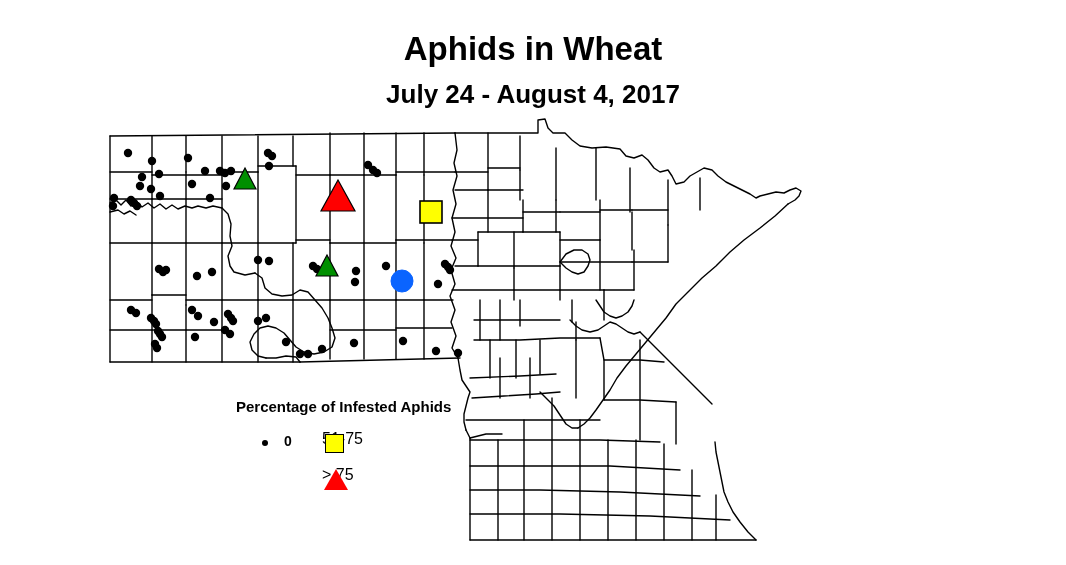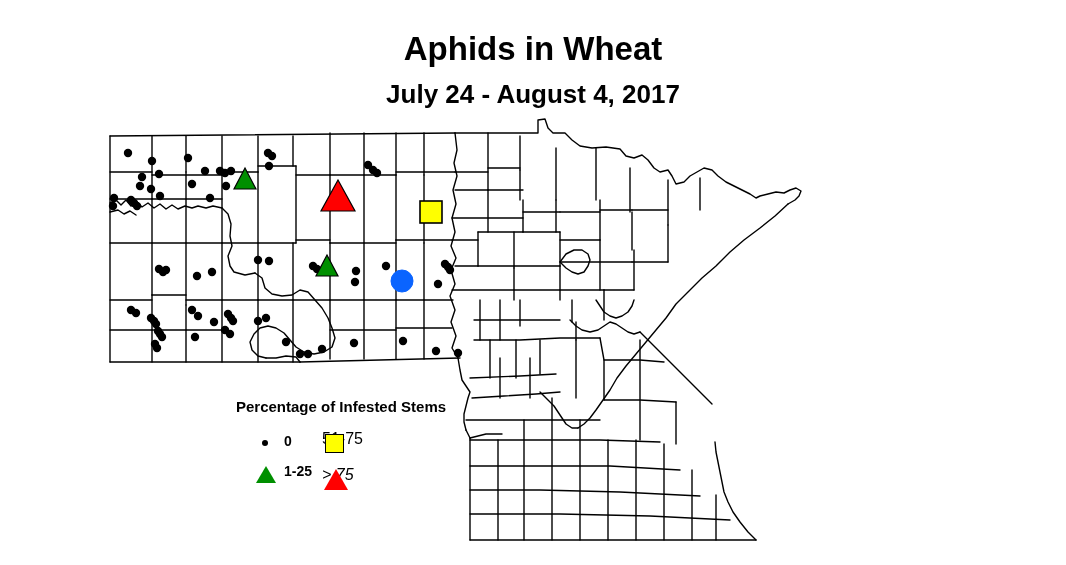--- a/index.html
+++ b/index.html
@@ -111,21 +111,21 @@
   }
   .sym-square {
     position: absolute;
     left: 3px; top: 4px;
     width: 19px; height: 19px;
     background: #ffff00;
     border: 1.5px solid #000000;
     box-sizing: border-box;
   }
   .legend-row-b1 { position: relative; height: 36px; }
-  .legend-row-b2 { position: relative; height: 36px; font-style: italic; }
+  .legend-row-b2 { position: relative; height: 36px; }
 </style>
 </head>
 <body>
 
 <div id="page">
 
   <div class="title">Aphids in Wheat</div>
   <div class="subtitle">July 24 - August 4, 2017</div>
 
   <svg id="map-svg" viewBox="0 0 1066 565">
@@ -440,34 +440,28 @@
     <g id="pts-yellow">
       <rect x="420" y="201" width="22" height="22" fill="#ffff00" stroke="#000000" stroke-width="1.6"></rect>
     </g>
 
     <g id="pts-red">
       <polygon points="338,180 355,211 321,211" fill="#ff0000" stroke="#000000" stroke-width="1.2"></polygon>
     </g>
   </svg>
 
   <div class="legend">
-    <div class="legend-title">Percentage of Infested Stems</div>
+    <div class="legend-title">Percentage of Infested Aphids</div>
 
     <div class="legend-col-a">
       <div class="legend-row">
         <span class="sym">
             <span class="sym-dot"></span>
           </span>
         <span class="lbl">0</span>
-      </div>
-      <div class="legend-row">
-        <span class="sym">
-            <span class="sym-tri sym-tri-green"></span>
-          </span>
-        <span class="lbl">1-25</span>
       </div>
     </div>
 
     <div class="legend-col-b">
       <div class="legend-row-b1">
         <span class="sym"><span class="sym-square"></span></span>
         <span class="lbl">51-75</span>
       </div>
       <div class="legend-row-b2">
         <span class="sym"><span class="sym-tri sym-tri-red"></span></span>

